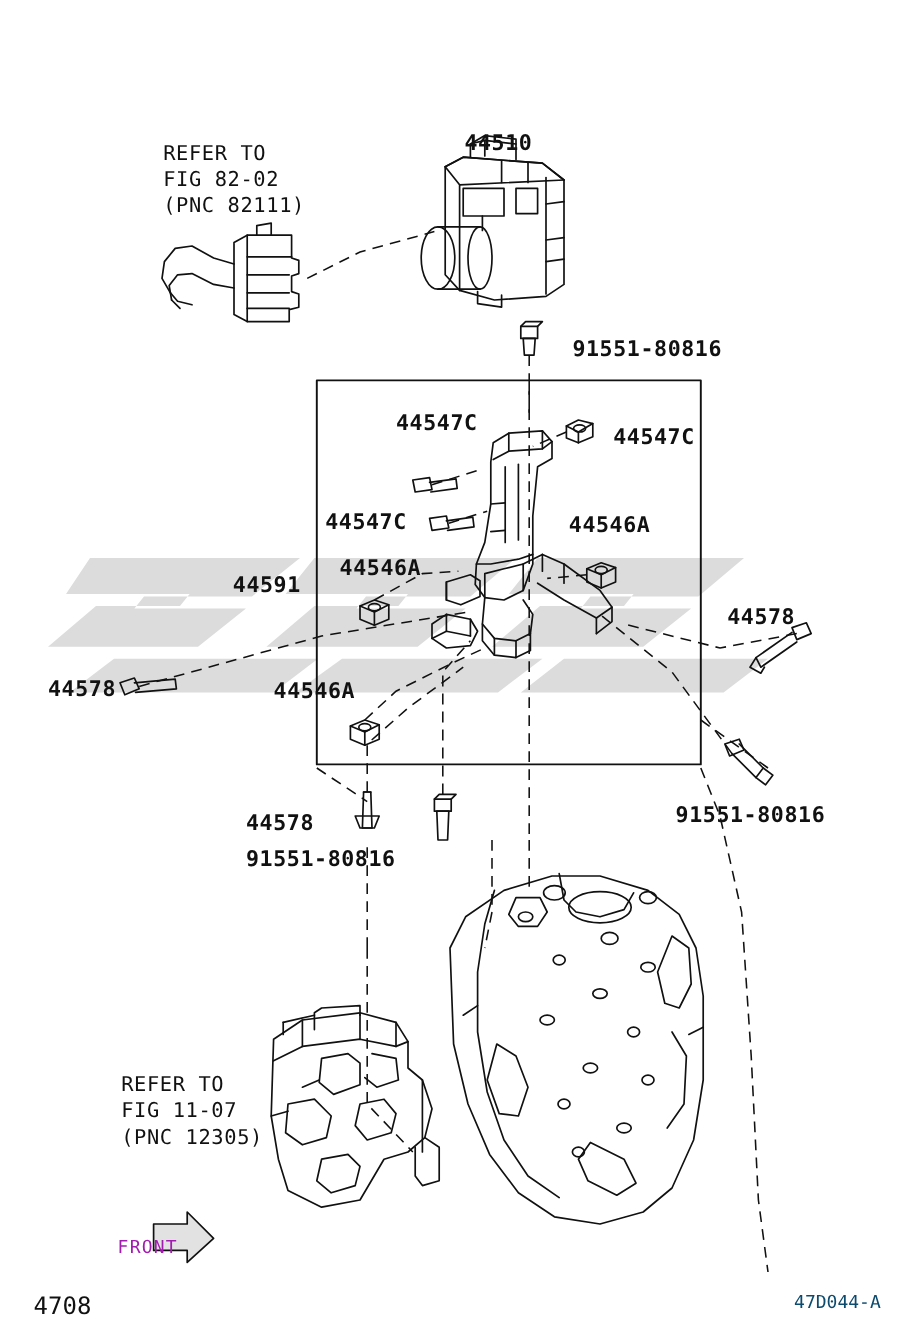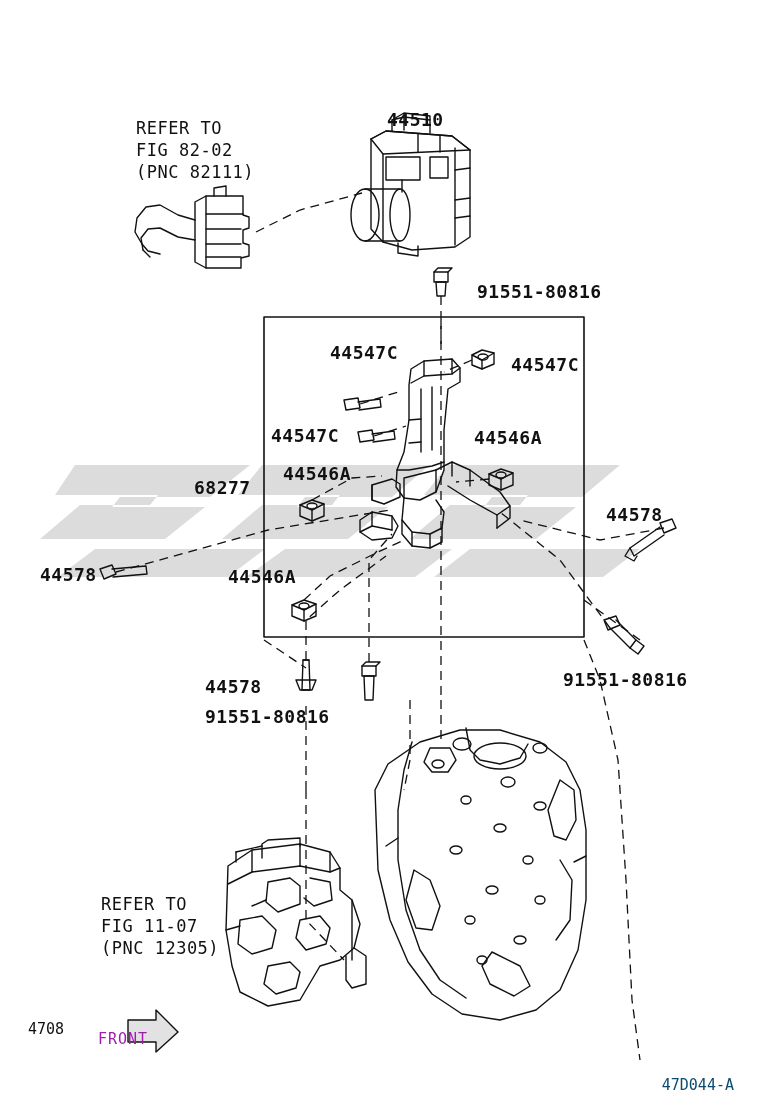--- a/index.html
+++ b/index.html
@@ -10,21 +10,21 @@
   }
   .diagram{position:absolute;inset:0;}
   svg.art{position:absolute;left:0;top:0;width:760px;height:1112px;}
   .lbl{
     position:absolute;font-family:"DejaVu Sans Mono", monospace;
     font-size:17px;letter-spacing:.5px;color:#111;white-space:pre;
     line-height:1.28;
   }
   .lbl.big{font-size:18px;font-weight:bold;}
   .lbl.multi{font-weight:normal;font-size:17px;}
-  .footer-left{position:absolute;left:28px;top:1020px;font-size:15px;color:#111;}
+  .footer-left{position:absolute;left:28px;top:1076px;font-size:20px;color:#111;}
   .footer-right{position:absolute;right:26px;top:1076px;font-size:15px;color:#0c4a6e;}
   .front-lbl{position:absolute;left:98px;top:1030px;font-size:15px;letter-spacing:1px;color:#a21caf;}
   .wm{
     position:absolute;left:0;top:455px;width:760px;height:130px;
     pointer-events:none;opacity:1;
   }
 </style>
 </head>
 <body>
 
@@ -268,21 +268,21 @@
   <div class="lbl big" style="left:387px;top:72px;margin-top:36px;">44510</div>
   <div class="lbl multi" style="left:136px;top:118px;">REFER TO
 FIG 82-02
 (PNC 82111)</div>
   <div class="lbl big" style="left:477px;top:280px;">91551-80816</div>
   <div class="lbl big" style="left:330px;top:341px;">44547C</div>
   <div class="lbl big" style="left:511px;top:353px;">44547C</div>
   <div class="lbl big" style="left:271px;top:424px;">44547C</div>
   <div class="lbl big" style="left:474px;top:426px;">44546A</div>
   <div class="lbl big" style="left:283px;top:462px;">44546A</div>
-  <div class="lbl big" style="left:194px;top:476px;">68277</div>
+  <div class="lbl big" style="left:194px;top:476px;">44591</div>
   <div class="lbl big" style="left:606px;top:503px;">44578</div>
   <div class="lbl big" style="left:40px;top:563px;">44578</div>
   <div class="lbl big" style="left:228px;top:565px;">44546A</div>
   <div class="lbl big" style="left:205px;top:675px;">44578</div>
   <div class="lbl big" style="left:205px;top:705px;">91551-80816</div>
   <div class="lbl big" style="left:563px;top:668px;">91551-80816</div>
   <div class="lbl multi" style="left:101px;top:894px;">REFER TO
 FIG 11-07
 (PNC 12305)</div>
 

